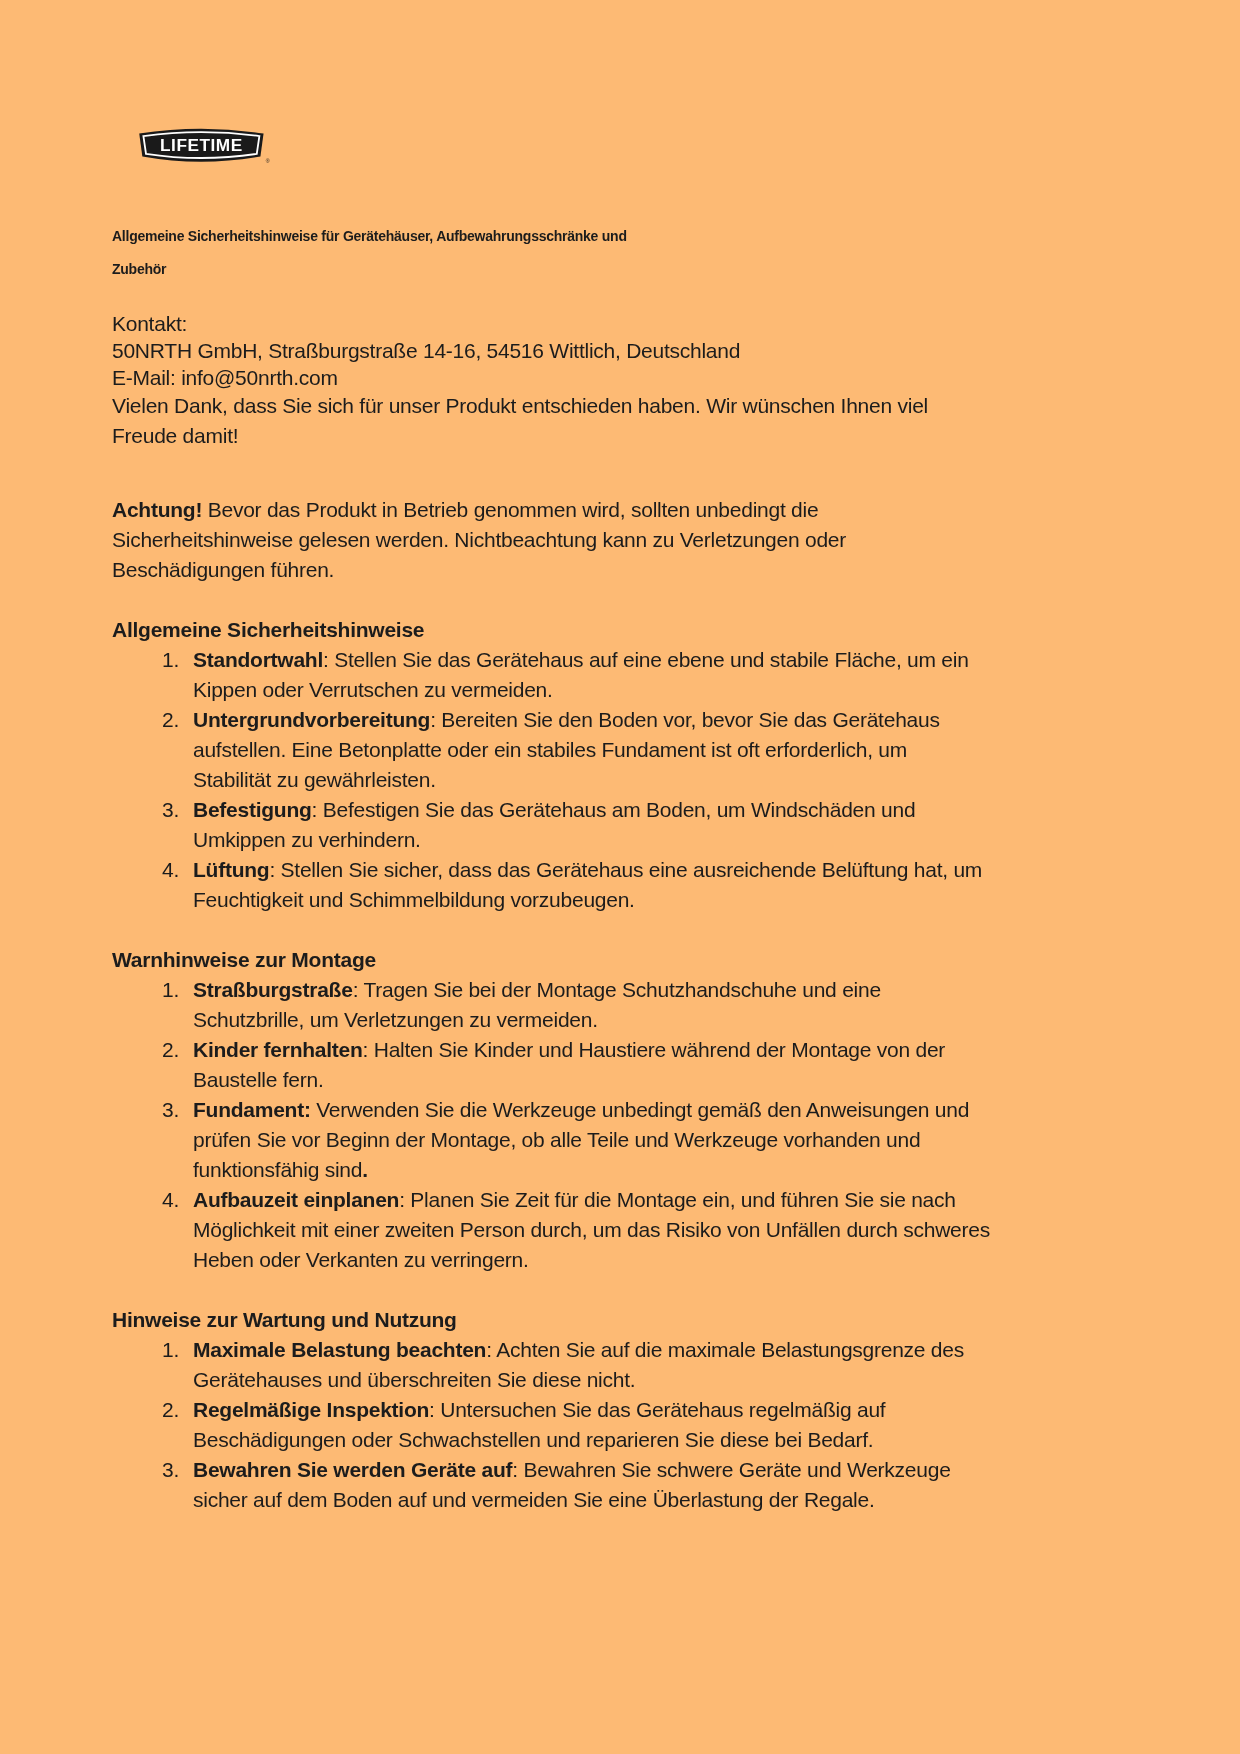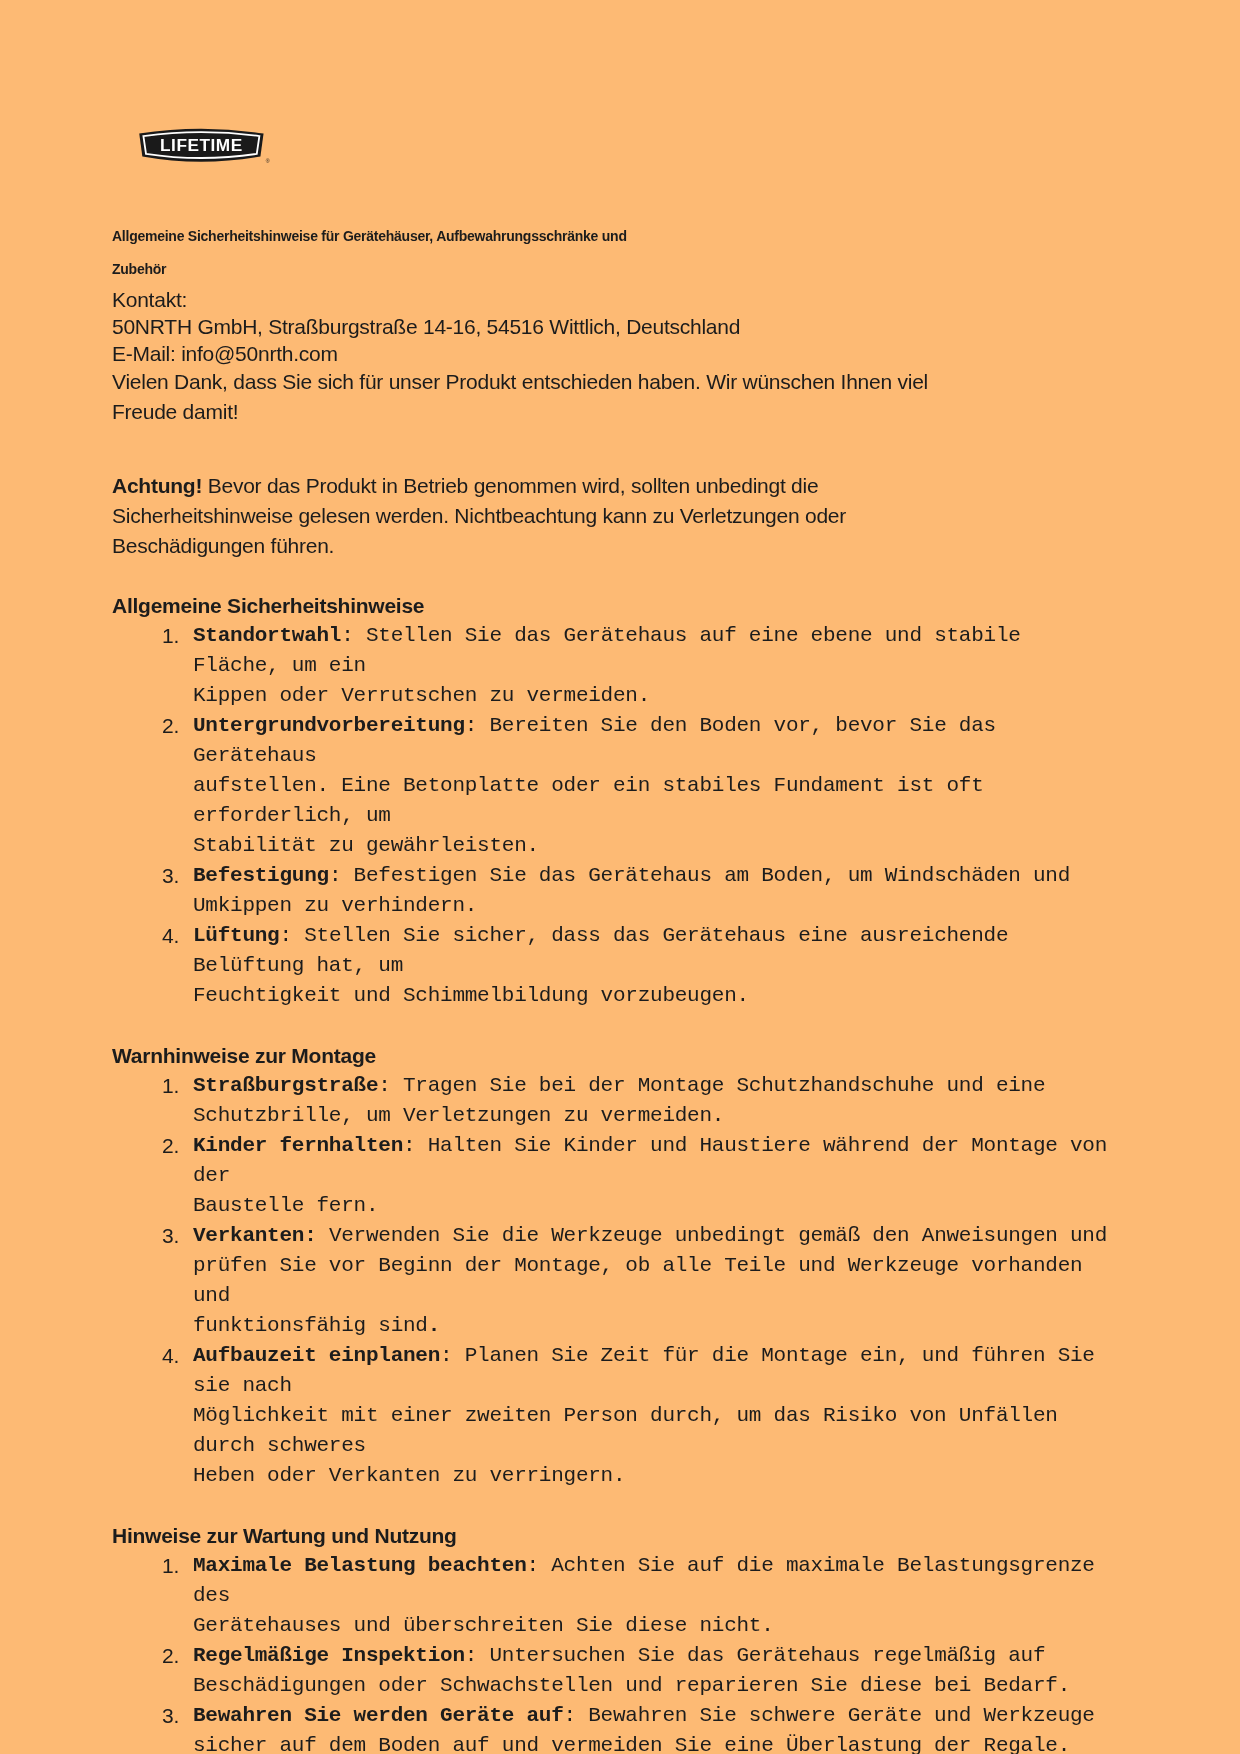--- a/index.html
+++ b/index.html
@@ -18,34 +18,34 @@
   }
   .logo-wrap { margin-left: 22px; width: 140px; }
   .logo-wrap svg { display: block; width: 140px; height: 41px; }
   h1.doc-title {
     margin: 54px 0 0 0;
     font-size: 14px;
     line-height: 33px;
     font-weight: 700;
     white-space: pre-line;
   }
-  .contact { margin-top: 0; line-height: 27px; }
+  .contact { margin-top: 24px; line-height: 27px; }
   .para { margin: 0; }
   .intro { white-space: pre-line; }
   .warning { margin-top: 44px; white-space: pre-line; }
   h2.sec-h {
     margin: 30px 0 0 0;
     font-size: 21px;
     line-height: 30px;
     font-weight: 700;
   }
   .list { margin: 0; padding: 0; }
   .li { display: flex; align-items: flex-start; }
   .num { flex: 0 0 31px; margin-left: 50px; }
-  .li-body { flex: 1 1 auto; white-space: pre-line; font-family: Liberation Mono, monospace; }
+  .li-body { flex: 1 1 auto; white-space: pre-line; }
   .b { font-weight: 700; }
 </style>
 </head>
 <body>
 
 <div class="page">
 
   <div class="logo-wrap">
     <svg viewBox="0 0 268 78" xmlns="http://www.w3.org/2000/svg">
       <path d="M10,16 Q128,-2 248,16 L242,60 Q128,80 16,60 Z" fill="#1a1a1a"></path>
@@ -103,21 +103,21 @@
       <div class="li-body"><span class="b">Straßburgstraße</span><span>: Tragen Sie bei der Montage Schutzhandschuhe und eine
 Schutzbrille, um Verletzungen zu vermeiden.</span><span class="b"></span></div>
     </div>
     <div class="li">
       <span class="num">2.</span>
       <div class="li-body"><span class="b">Kinder fernhalten</span><span>: Halten Sie Kinder und Haustiere während der Montage von der
 Baustelle fern.</span><span class="b"></span></div>
     </div>
     <div class="li">
       <span class="num">3.</span>
-      <div class="li-body"><span class="b">Verkanten:</span><span> Verwenden Sie die Werkzeuge unbedingt gemäß den Anweisungen und
+      <div class="li-body"><span class="b">Fundament:</span><span> Verwenden Sie die Werkzeuge unbedingt gemäß den Anweisungen und
 prüfen Sie vor Beginn der Montage, ob alle Teile und Werkzeuge vorhanden und
 funktionsfähig sind</span><span class="b">.</span></div>
     </div>
     <div class="li">
       <span class="num">4.</span>
       <div class="li-body"><span class="b">Aufbauzeit einplanen</span><span>: Planen Sie Zeit für die Montage ein, und führen Sie sie nach
 Möglichkeit mit einer zweiten Person durch, um das Risiko von Unfällen durch schweres
 Heben oder Verkanten zu verringern.</span><span class="b"></span></div>
     </div>
   </div>

